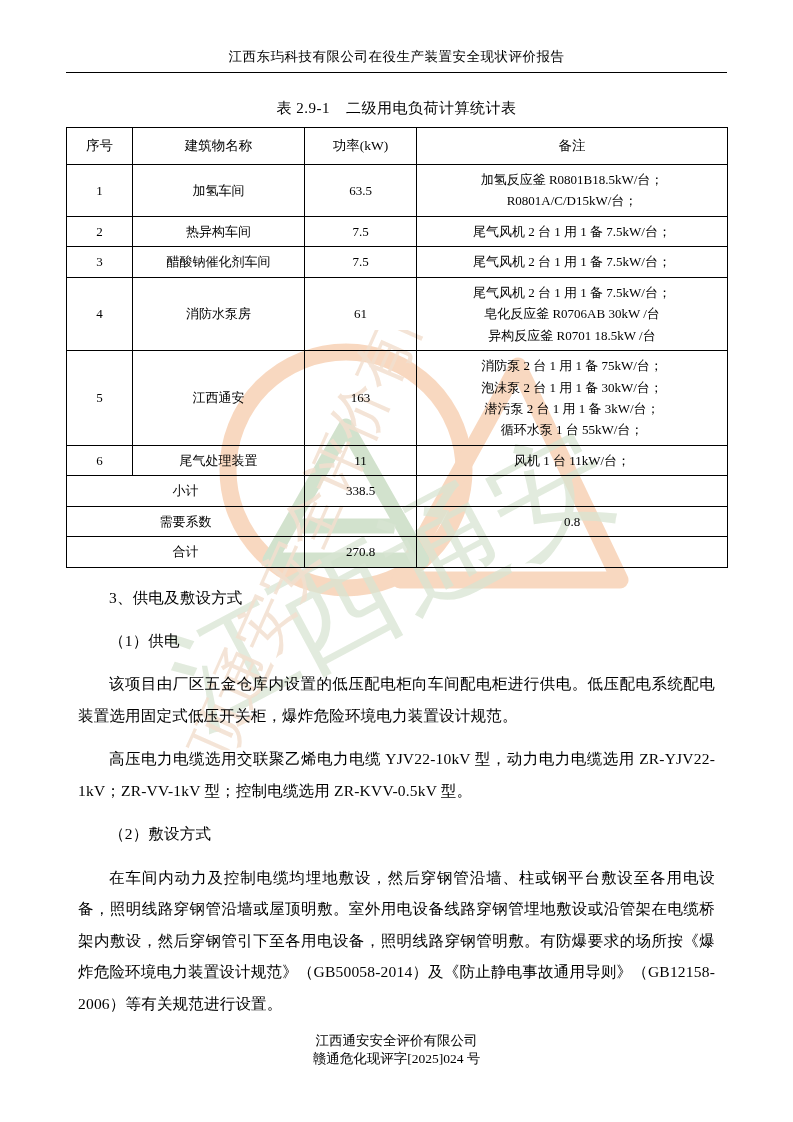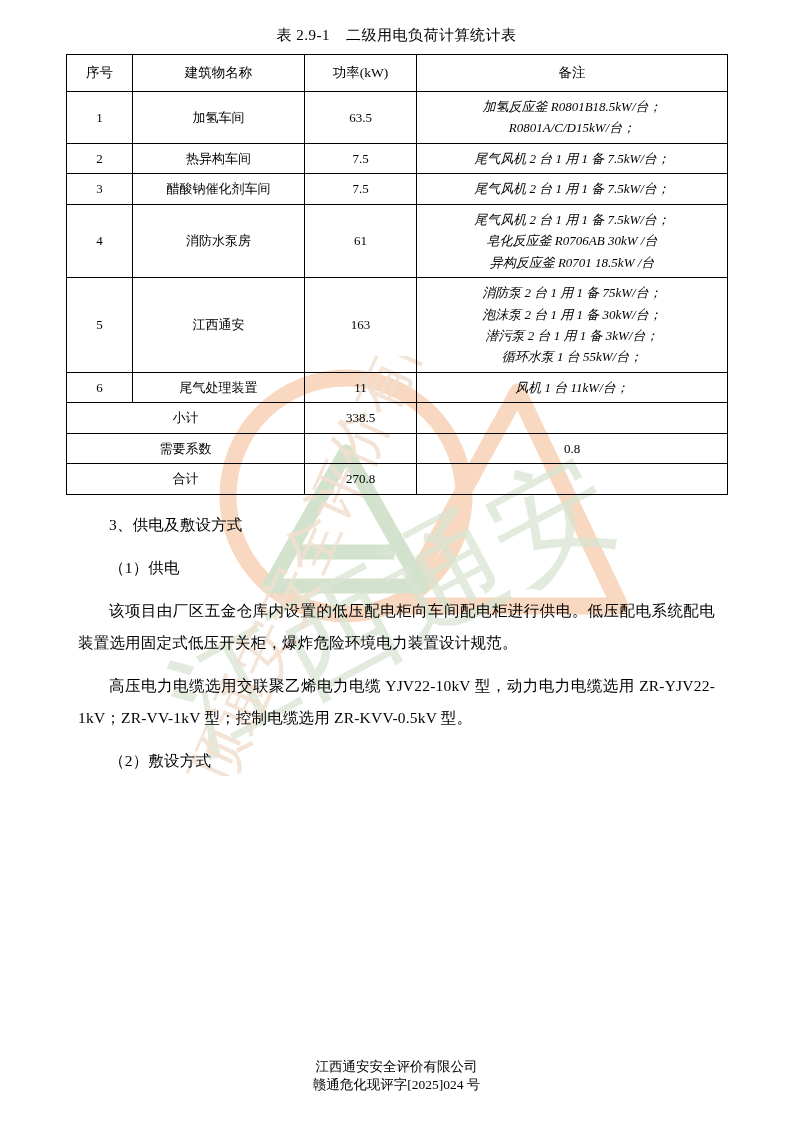--- a/index.html
+++ b/index.html
@@ -88,21 +88,20 @@
     padding: 4px 3px;
     line-height: 1.65;
   }
   table.load td.head {
     font-size: 13.5px;
     height: 28px;
   }
   td.notes {
     line-height: 1.75;
     font-size: 12.5px;
-    font-style: italic;
   }
   .col1 { width: 66px; }
   .col2 { width: 172px; }
   .col3 { width: 112px; }
   .col4 { width: 311px; }
   .r-small { height: 30px; }
 
   
   .body-text {
     position: relative;
@@ -160,20 +159,24 @@
         <g fill="#b9cfae" font-family="Liberation Serif, serif" font-size="120" opacity="0.75" transform="rotate(-28 240 330)">
           <text x="40" y="300">江西通安</text>
         </g>
         <g fill="#e8c6a8" font-family="Liberation Serif, serif" font-size="58" opacity="0.85" transform="rotate(-66 110 330)">
           <text x="0" y="340">顶通安安全评价有限公司</text>
         </g>
       </svg>
     </div>
   </div>
 
+  <div class="doc-header">
+    <div class="htext">江西东玙科技有限公司在役生产装置安全现状评价报告</div>
+    <div class="header-rule"></div>
+  </div>
 
   <div class="table-title">
     <span class="num">表 2.9-1</span><span>二级用电负荷计算统计表</span>
   </div>
 
   <table class="load">
     <colgroup>
       <col class="col1">
         <col class="col2">
         <col class="col3">
@@ -258,20 +261,21 @@
       </tr>
     </tbody>
   </table>
 
   <div class="body-text">
     <p>3、供电及敷设方式</p>
     <p>（1）供电</p>
     <p>该项目由厂区五金仓库内设置的低压配电柜向车间配电柜进行供电。低压配电系统配电装置选用固定式低压开关柜，爆炸危险环境电力装置设计规范。</p>
     <p>高压电力电缆选用交联聚乙烯电力电缆 YJV22-10kV 型，动力电力电缆选用 ZR-YJV22-1kV；ZR-VV-1kV 型；控制电缆选用 ZR-KVV-0.5kV 型。</p>
     <p>（2）敷设方式</p>
+    <p>在车间内动力及控制电缆均埋地敷设，然后穿钢管沿墙、柱或钢平台敷设至各用电设备，照明线路穿钢管沿墙或屋顶明敷。室外用电设备线路穿钢管埋地敷设或沿管架在电缆桥架内敷设，然后穿钢管引下至各用电设备，照明线路穿钢管明敷。有防爆要求的场所按《爆炸危险环境电力装置设计规范》（GB50058-2014）及《防止静电事故通用导则》（GB12158-2006）等有关规范进行设置。</p>
   </div>
 
   <div class="doc-footer">
     <div class="left">江西通安安全评价有限公司</div>
     <div class="right">赣通危化现评字[2025]024 号</div>
   </div>
 
 </div>
 
 </body></html>

